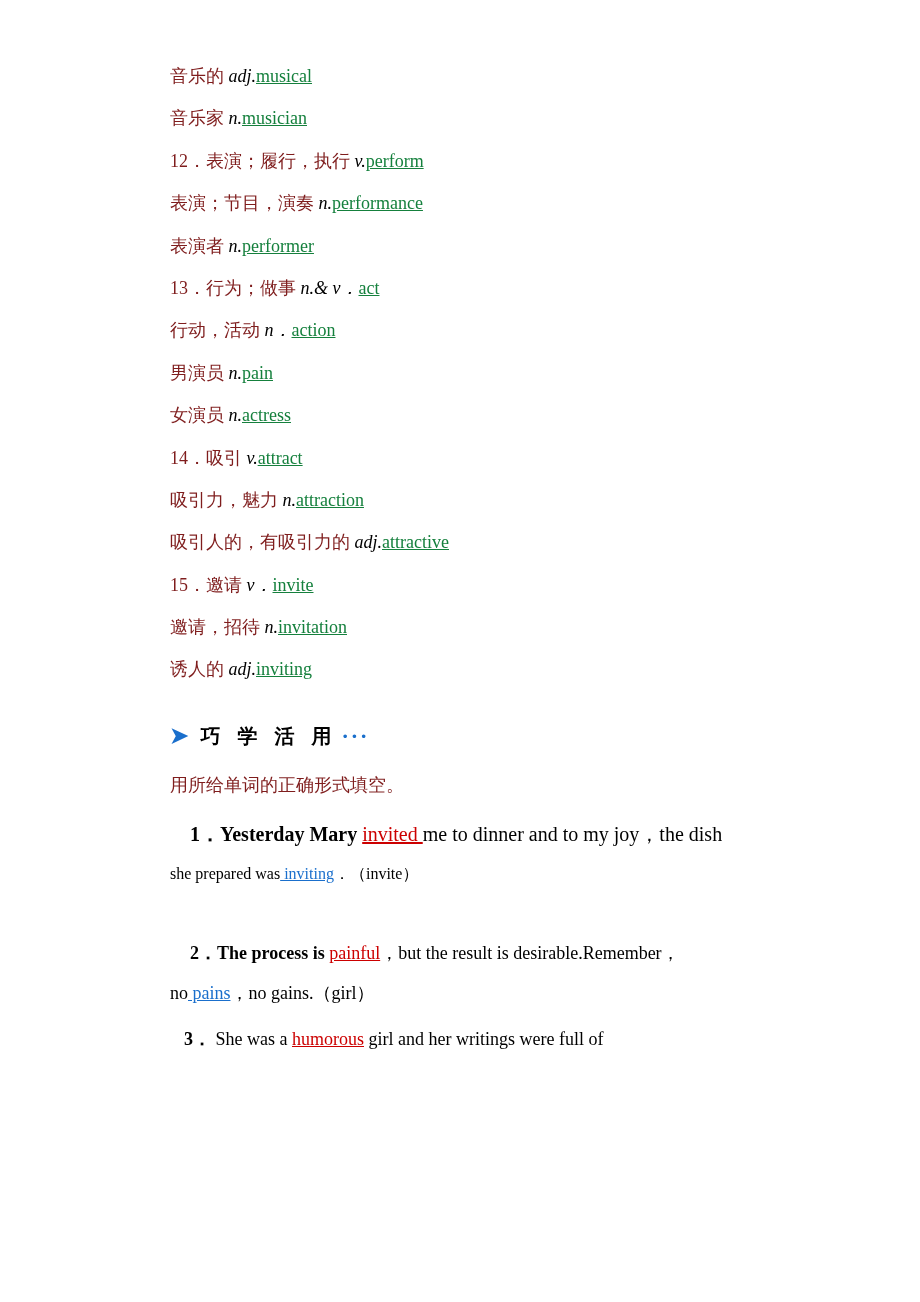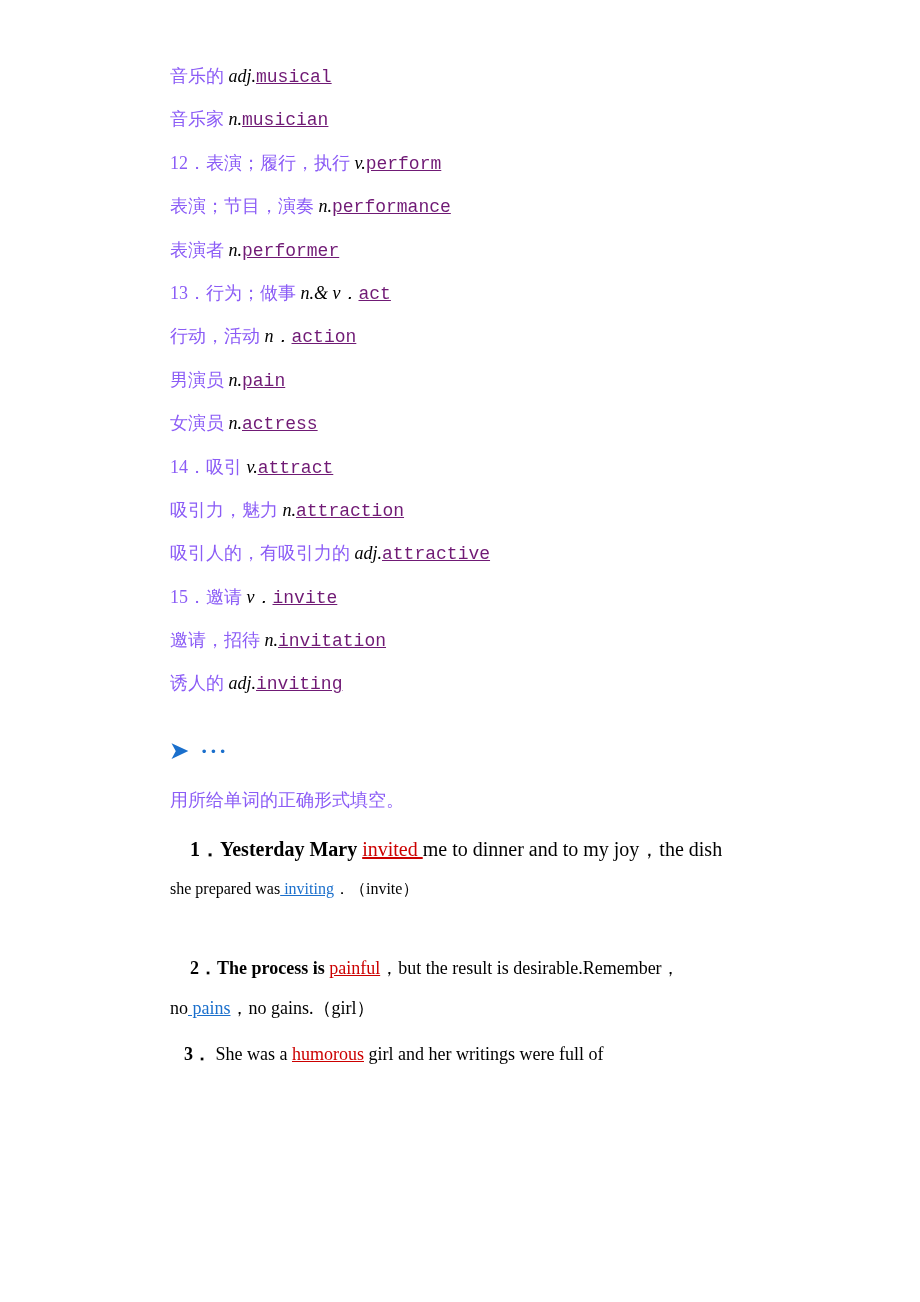--- a/index.html
+++ b/index.html
@@ -19,32 +19,32 @@
       line-height: 1.8;
     }
 
     .entry {
       margin-bottom: 10px;
     }
 
     .chinese {
       font-family: "SimSun", "宋体", serif;
       font-size: 18px;
-      color: #8b5cf6;
+      color: #7f1d1d;
     }
 
     .pos-italic {
       font-style: italic;
       font-family: "Times New Roman", Times, serif;
     }
 
     .word-link {
-      color: #701a75;
+      color: #15803d;
       text-decoration: underline;
-      font-family: Liberation Mono, monospace;
+      font-family: Liberation Serif, serif;
     }
 
     .numbered {
       font-weight: normal;
     }
 
     .qiao-section {
       margin-top: 30px;
       margin-bottom: 14px;
     }
@@ -164,20 +164,21 @@
 </div>
 
 <div class="entry">
   <span class="chinese">诱人的</span>
   <span class="pos-italic"> adj.</span><a class="word-link">inviting</a>
 </div>
 
 <div class="qiao-section">
   <div class="qiao-title">
     <span class="qiao-arrow">➤</span>
+    <span>巧 学 活 用</span>
     <span class="qiao-dots">···</span>
   </div>
 </div>
 
 <div class="exercise-intro">
   <span class="chinese">用所给单词的正确形式填空。</span>
 </div>
 
 <div style="font-size:20px; font-family:'Times New Roman', Times, serif; margin-bottom:8px;">
   <span style="font-weight:bold; margin-left:20px;">1．Yesterday Mary </span><span class="underline-red">invited </span><span>me to dinner and to my joy，the dish</span>

